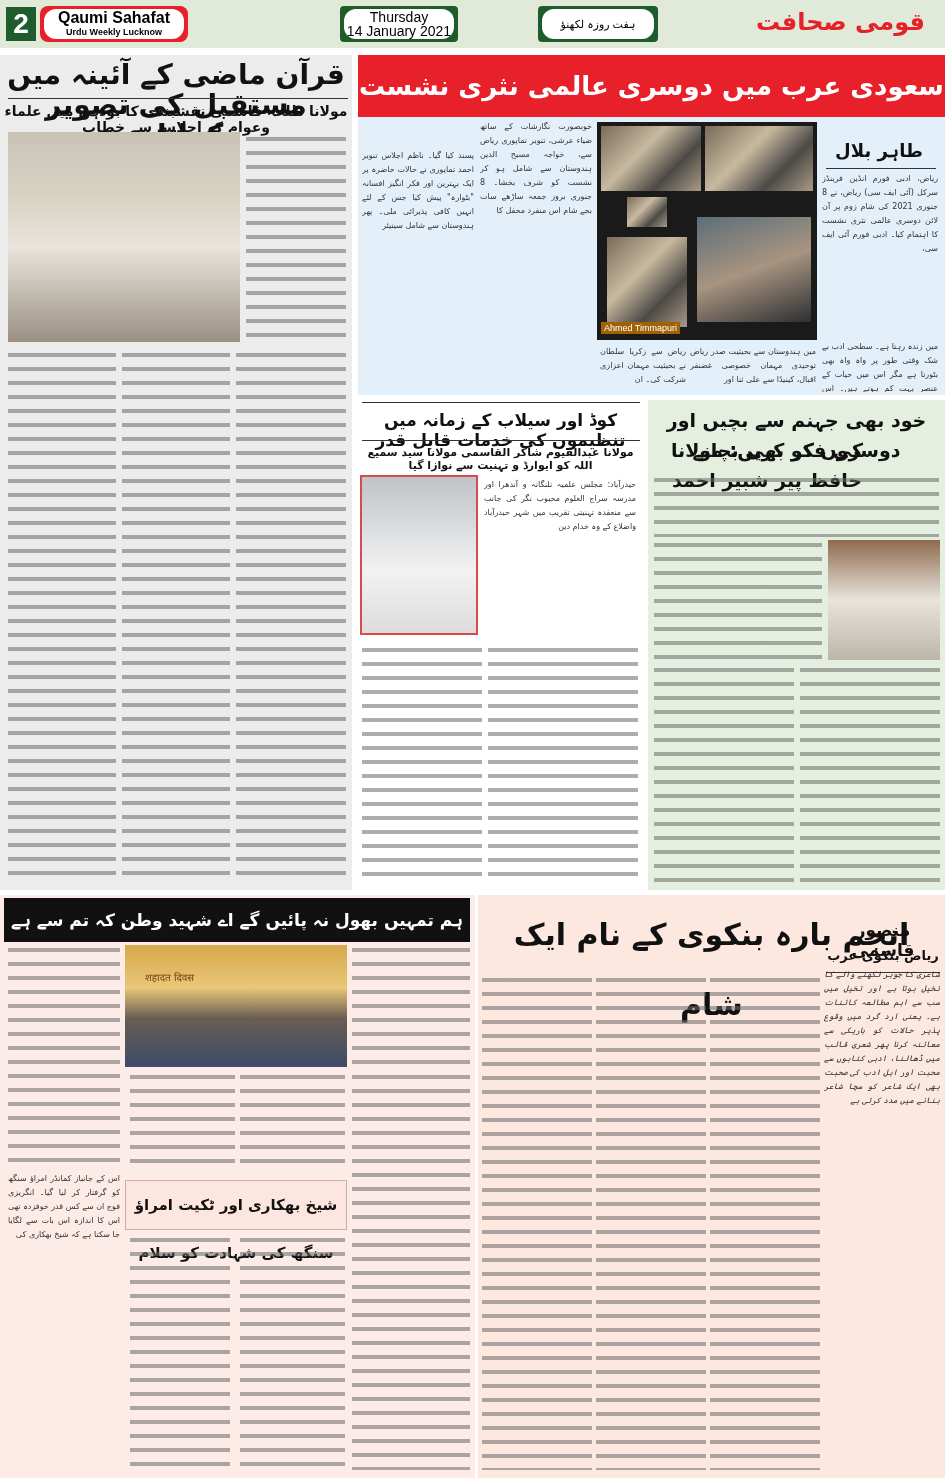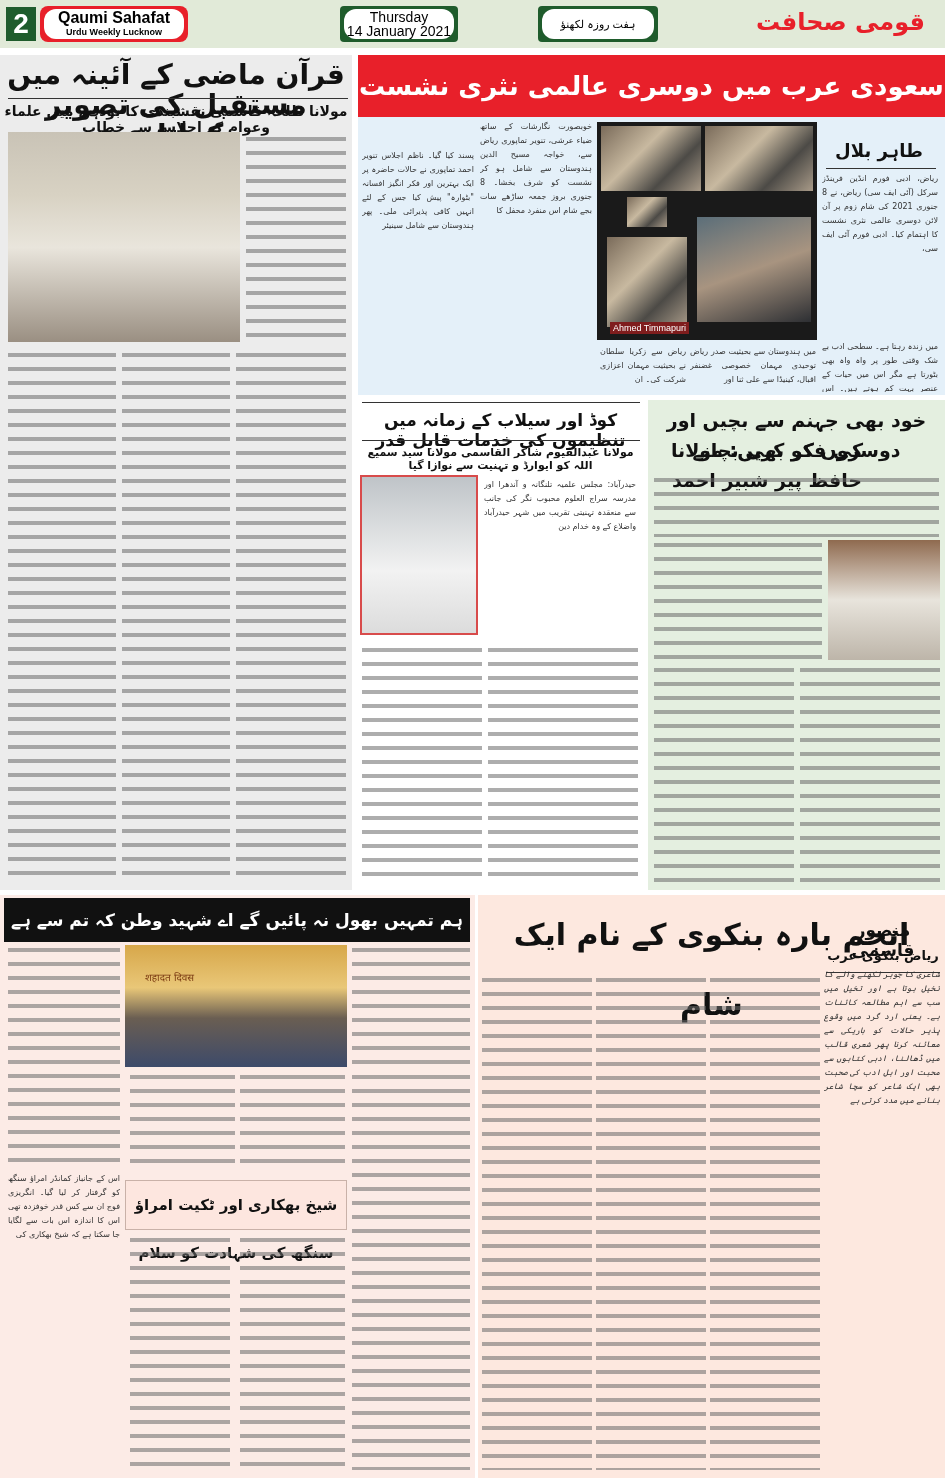--- a/index.html
+++ b/index.html
@@ -53,21 +53,21 @@
 <div class="abs col-text" style="left:822px;top:340px;width:116px;height:52px;">میں زندہ رہتا ہے۔ سطحی ادب بے شک وقتی طور پر واہ واہ بھی بٹورتا ہے مگر اس میں حیات کے عنصر بہت کم ہوتے ہیں۔ اس خاص نشست</div>
 <div class="abs col-text" style="left:480px;top:120px;width:112px;height:270px;">خوبصورت نگارشات کے ساتھ ضیاء عرشی، تنویر تماپوری ریاض سے، خواجہ مسیح الدین ہندوستان سے شامل ہو کر نشست کو شرف بخشا۔ 8 جنوری بروز جمعہ ساڑھے سات بجے شام اس منفرد محفل کا</div>
 <div class="abs col-text" style="left:362px;top:120px;width:112px;height:270px;margin-top:29px;">پسند کیا گیا۔ ناظم اجلاس تنویر احمد تماپوری نے حالات حاضرہ پر ایک بہترین اور فکر انگیز افسانہ "بٹوارہ" پیش کیا جس کے لئے انہیں کافی پذیرائی ملی۔ پھر ہندوستان سے شامل سینیئر</div>
 
 <div class="abs" style="left:597px;top:122px;width:220px;height:218px;background:#1a1a1a;">
   <div class="abs photo" style="left:4px;top:4px;width:100px;height:65px;"></div>
   <div class="abs photo" style="left:108px;top:4px;width:108px;height:65px;"></div>
   <div class="abs photo" style="left:30px;top:75px;width:40px;height:30px;"></div>
   <div class="abs photo" style="left:10px;top:115px;width:80px;height:90px;"></div>
   <div class="abs" style="left:100px;top:95px;width:114px;height:105px;background:linear-gradient(160deg,#5b6e79,#a89480 50%,#2d2f33);"></div>
-  <div class="abs" style="left:4px;top:200px;font-size:9px;color:#fff;font-family:'Liberation Sans',sans-serif;background:#7f1d1d;padding:1px 3px;margin-left:9px;">Ahmed Timmapuri</div>
+  <div class="abs" style="left:4px;top:200px;font-size:9px;color:#fff;font-family:'Liberation Sans',sans-serif;background:#a16207;padding:1px 3px;">Ahmed Timmapuri</div>
 </div>
 <div class="abs col-text" style="left:690px;top:345px;width:126px;height:45px;">میں ہندوستان سے بحیثیت صدر ریاض توحیدی مہمان خصوصی غضنفر اقبال، کینیڈا سے علی ثنا اور</div>
 <div class="abs col-text" style="left:600px;top:345px;width:86px;height:45px;">ریاض سے زکریا سلطان نے بحیثیت مہمان اعزازی شرکت کی۔ ان</div>
 
 <div class="abs" style="left:0;top:55px;width:352px;height:835px;background:#ececec;"></div>
 <div class="abs headline" style="left:4px;top:60px;width:344px;font-size:28px;line-height:30px;">قرآن ماضی کے آئینہ میں مستقبل کی تصویر دکھاتا ہے</div>
 <div class="abs" style="left:8px;top:98px;width:340px;height:1px;background:#333;"></div>
 <div class="abs headline" style="left:4px;top:103px;width:344px;font-size:14px;">مولانا طلحہ قاسمی نقشبندی کا بودہن میں علماء وعوام کے اجلاس سے خطاب</div>
 <div class="abs photo" style="left:8px;top:132px;width:232px;height:210px;background:linear-gradient(180deg,#c9c3b6 0,#d8d2c3 30%,#e9e5dc 55%,#9a8f82 100%);"></div>
 <div class="abs filler" style="left:246px;top:134px;width:100px;height:210px;"></div>

